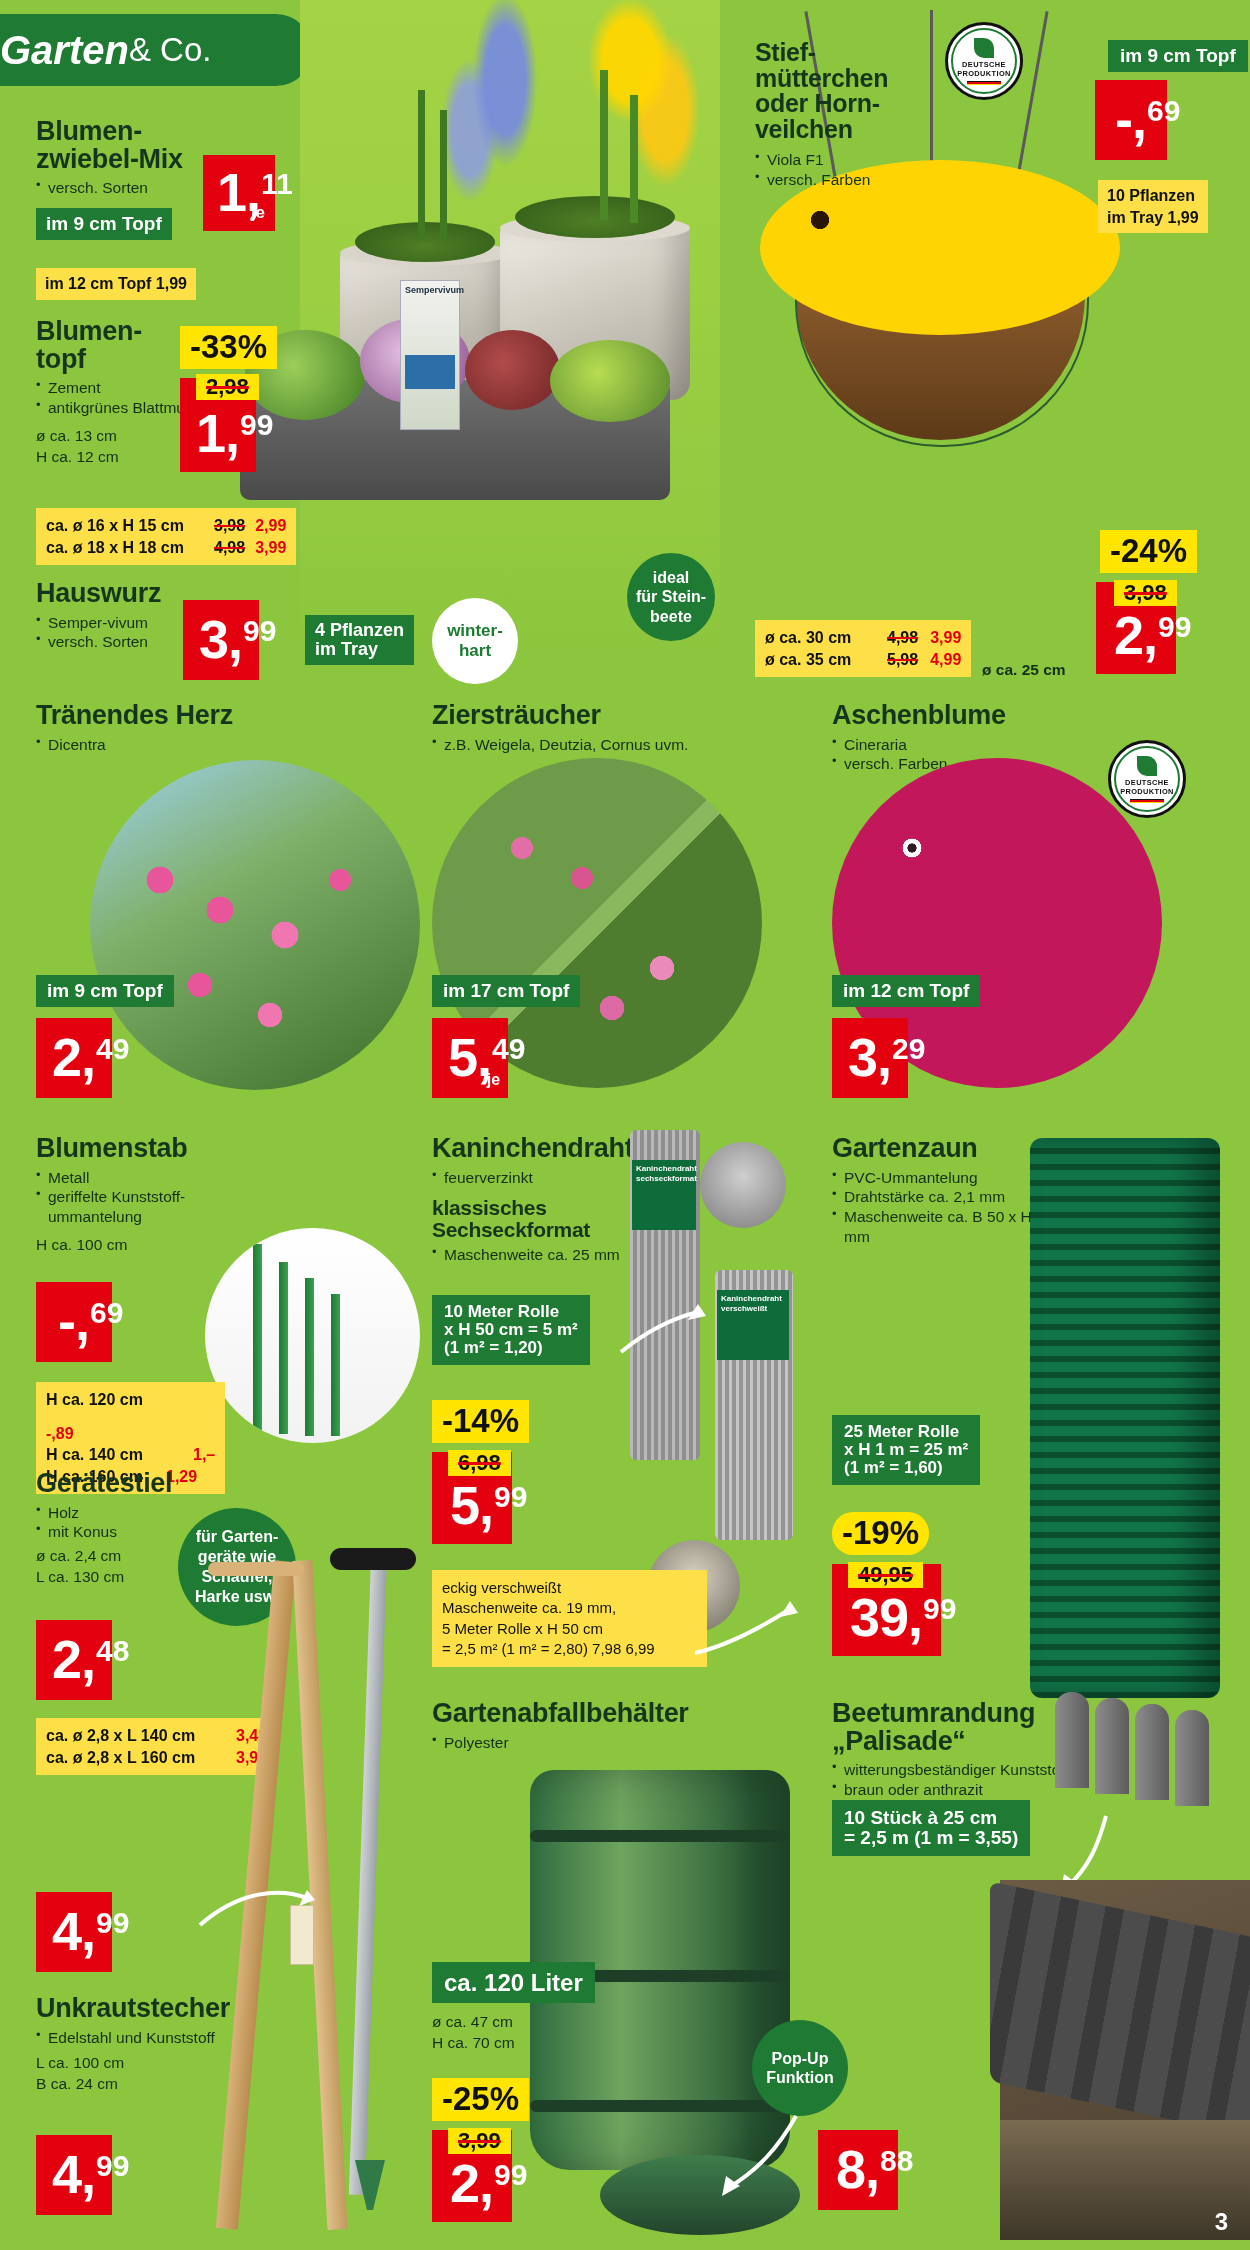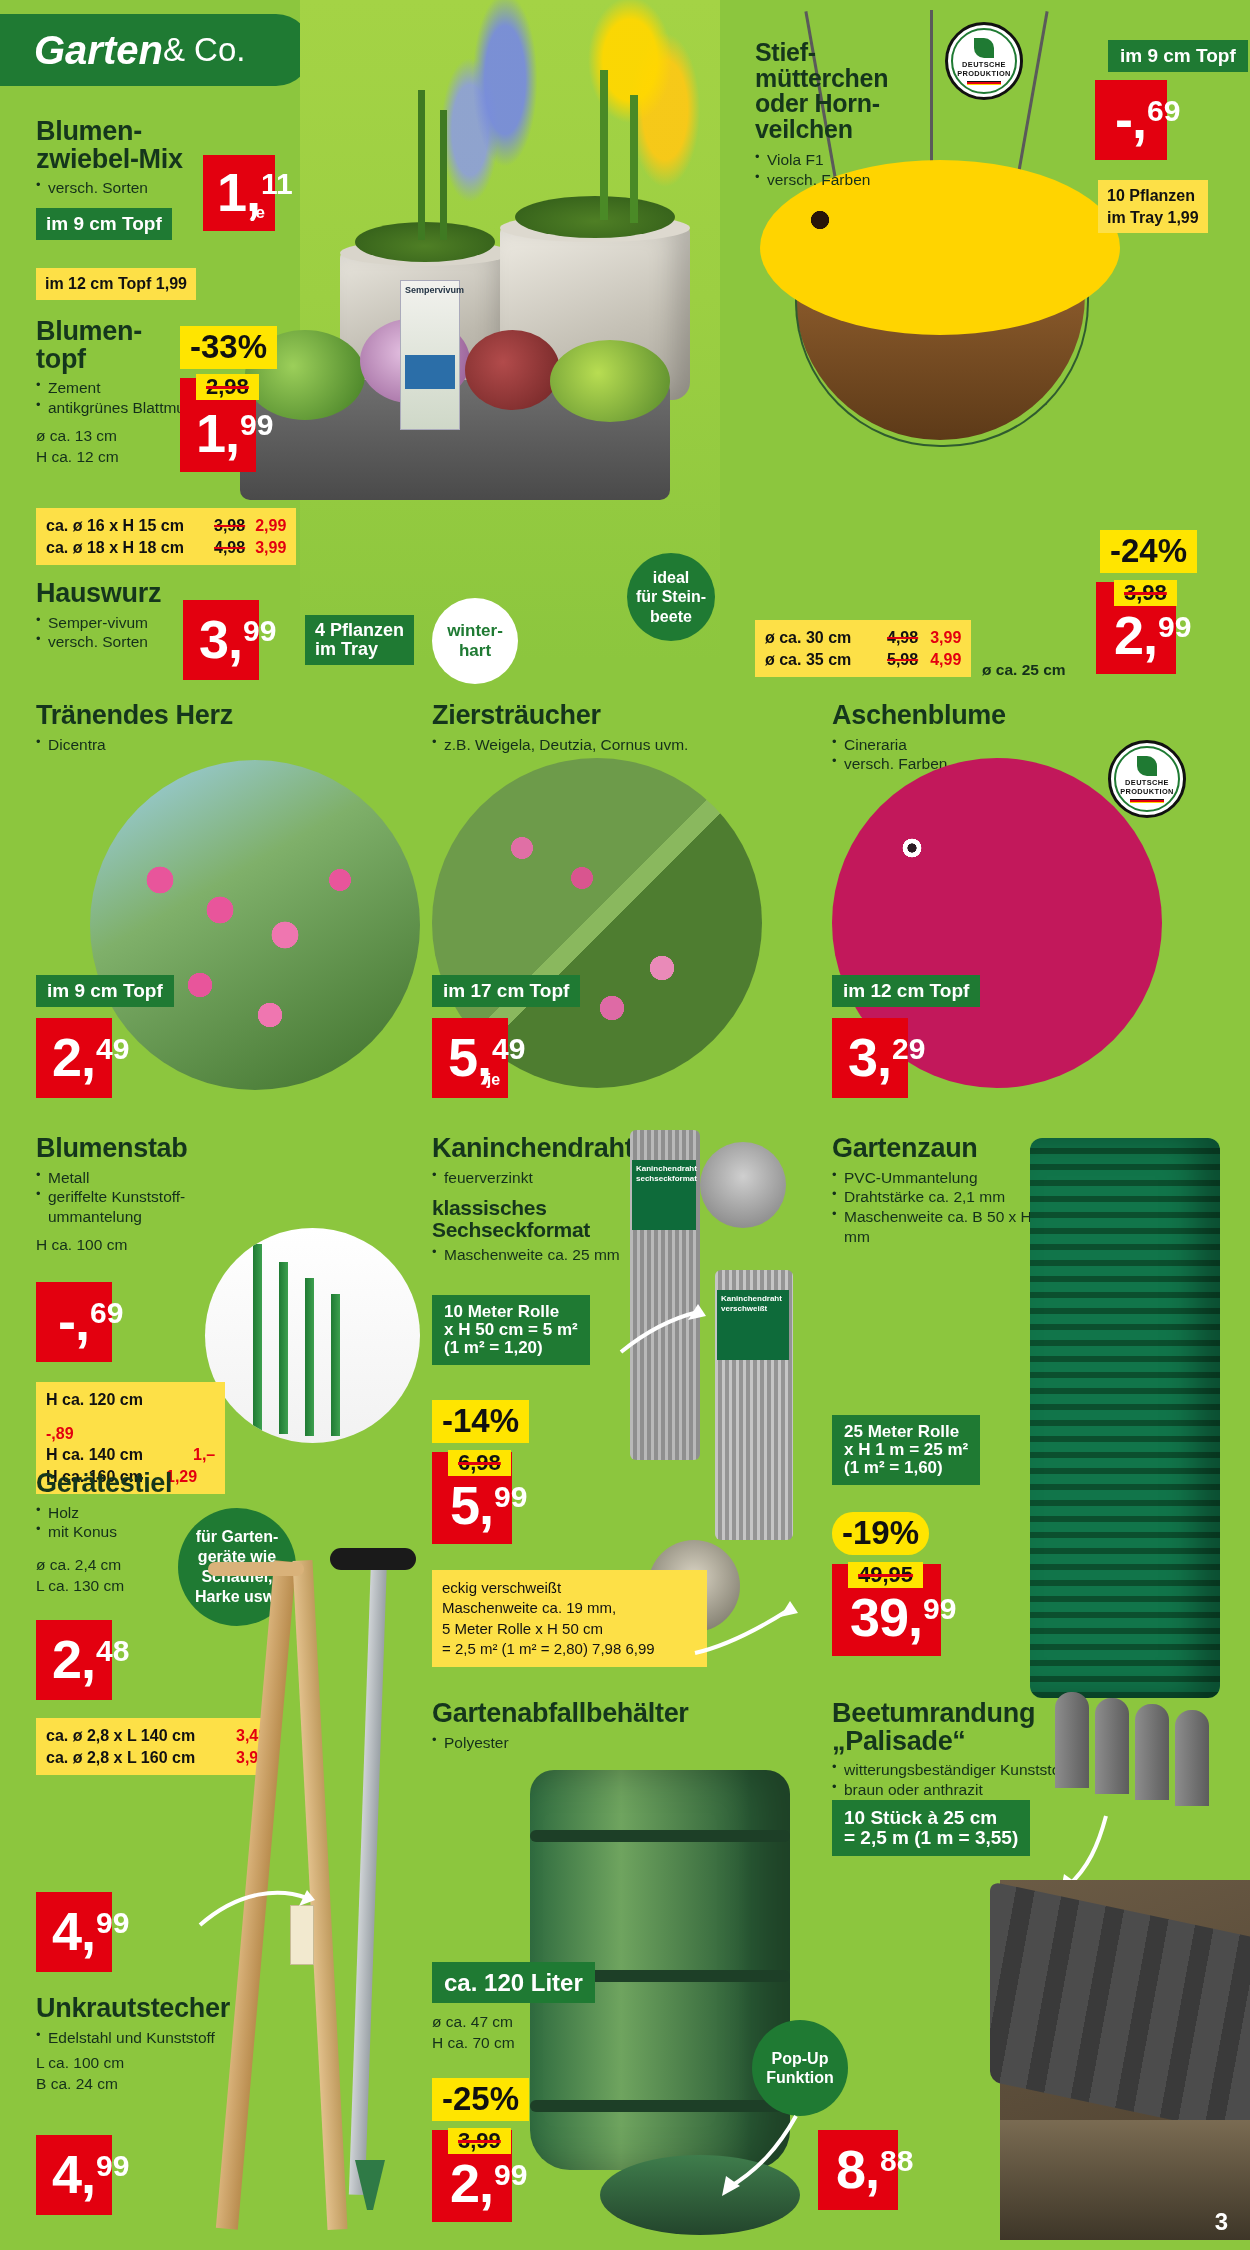--- a/index.html
+++ b/index.html
@@ -48,21 +48,21 @@
     display:inline-block;padding:5px 9px;line-height:1.35;
   }
   .whitebox .rd{color:#e3000f;}
   .whitebox .st{text-decoration:line-through;text-decoration-color:#e3000f;text-decoration-thickness:2px;}
 
   
   .logo{
     position:absolute;left:0;top:14px;width:312px;height:72px;
     background:#1f7a33;border-radius:0 40px 40px 0;
     color:#fff;font-size:40px;font-weight:bold;font-style:italic;
-    display:flex;align-items:center;padding-left:34px;box-sizing:border-box;
+    display:flex;align-items:center;box-sizing:border-box;
   }
   .logo .amp{font-style:normal;font-weight:normal;font-size:33px;}
 
   
   .seal{
     width:78px;height:78px;border-radius:50%;
     background:#fff;border:3px solid #111;position:relative;
     display:flex;align-items:center;justify-content:center;
     box-sizing:border-box;
   }
@@ -419,21 +419,21 @@
     <div class="strike" style="position:absolute;left:16px;top:-2px;font-size:22px;padding:2px 10px;">49,95</div>
     <span class="big">39</span><span class="comma">,</span><span class="cent" style="position:absolute;top:30px;">99</span>
   </div>
 
   <div style="position:absolute;left:36px;top:1470px;width:180px;">
     <div class="title">Gerätestiel</div>
     <div class="bullets">
       <div>Holz</div>
       <div>mit Konus</div>
     </div>
-    <div class="spec" style="margin-top:13px;">
+    <div class="spec" style="margin-top:4px;">
       <div>ø ca. 2,4 cm</div>
       <div>L ca. 130 cm</div>
     </div>
   </div>
   <div style="position:absolute;left:178px;top:1508px;width:118px;height:118px;border-radius:50%;background:#1f7a33;color:#fff;font-weight:bold;font-size:16px;display:flex;align-items:center;justify-content:center;text-align:center;white-space:pre-line;line-height:1.25;">für Garten-
 geräte wie
 Schaufel,
 Harke usw.</div>
   <div class="price" style="position:absolute;left:36px;top:1620px;padding:12px 16px 14px;">
     <span class="big">2</span><span class="comma">,</span><span class="cent" style="position:absolute;top:16px;">48</span>

